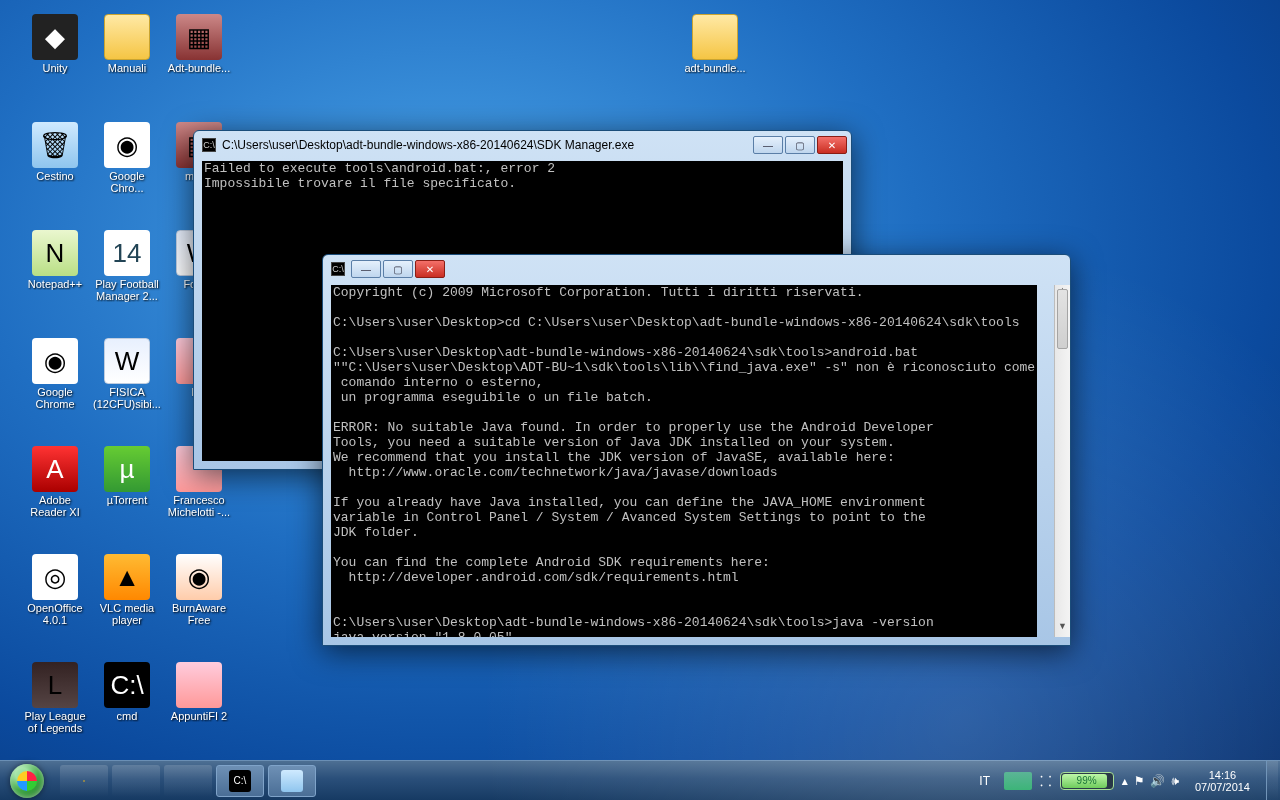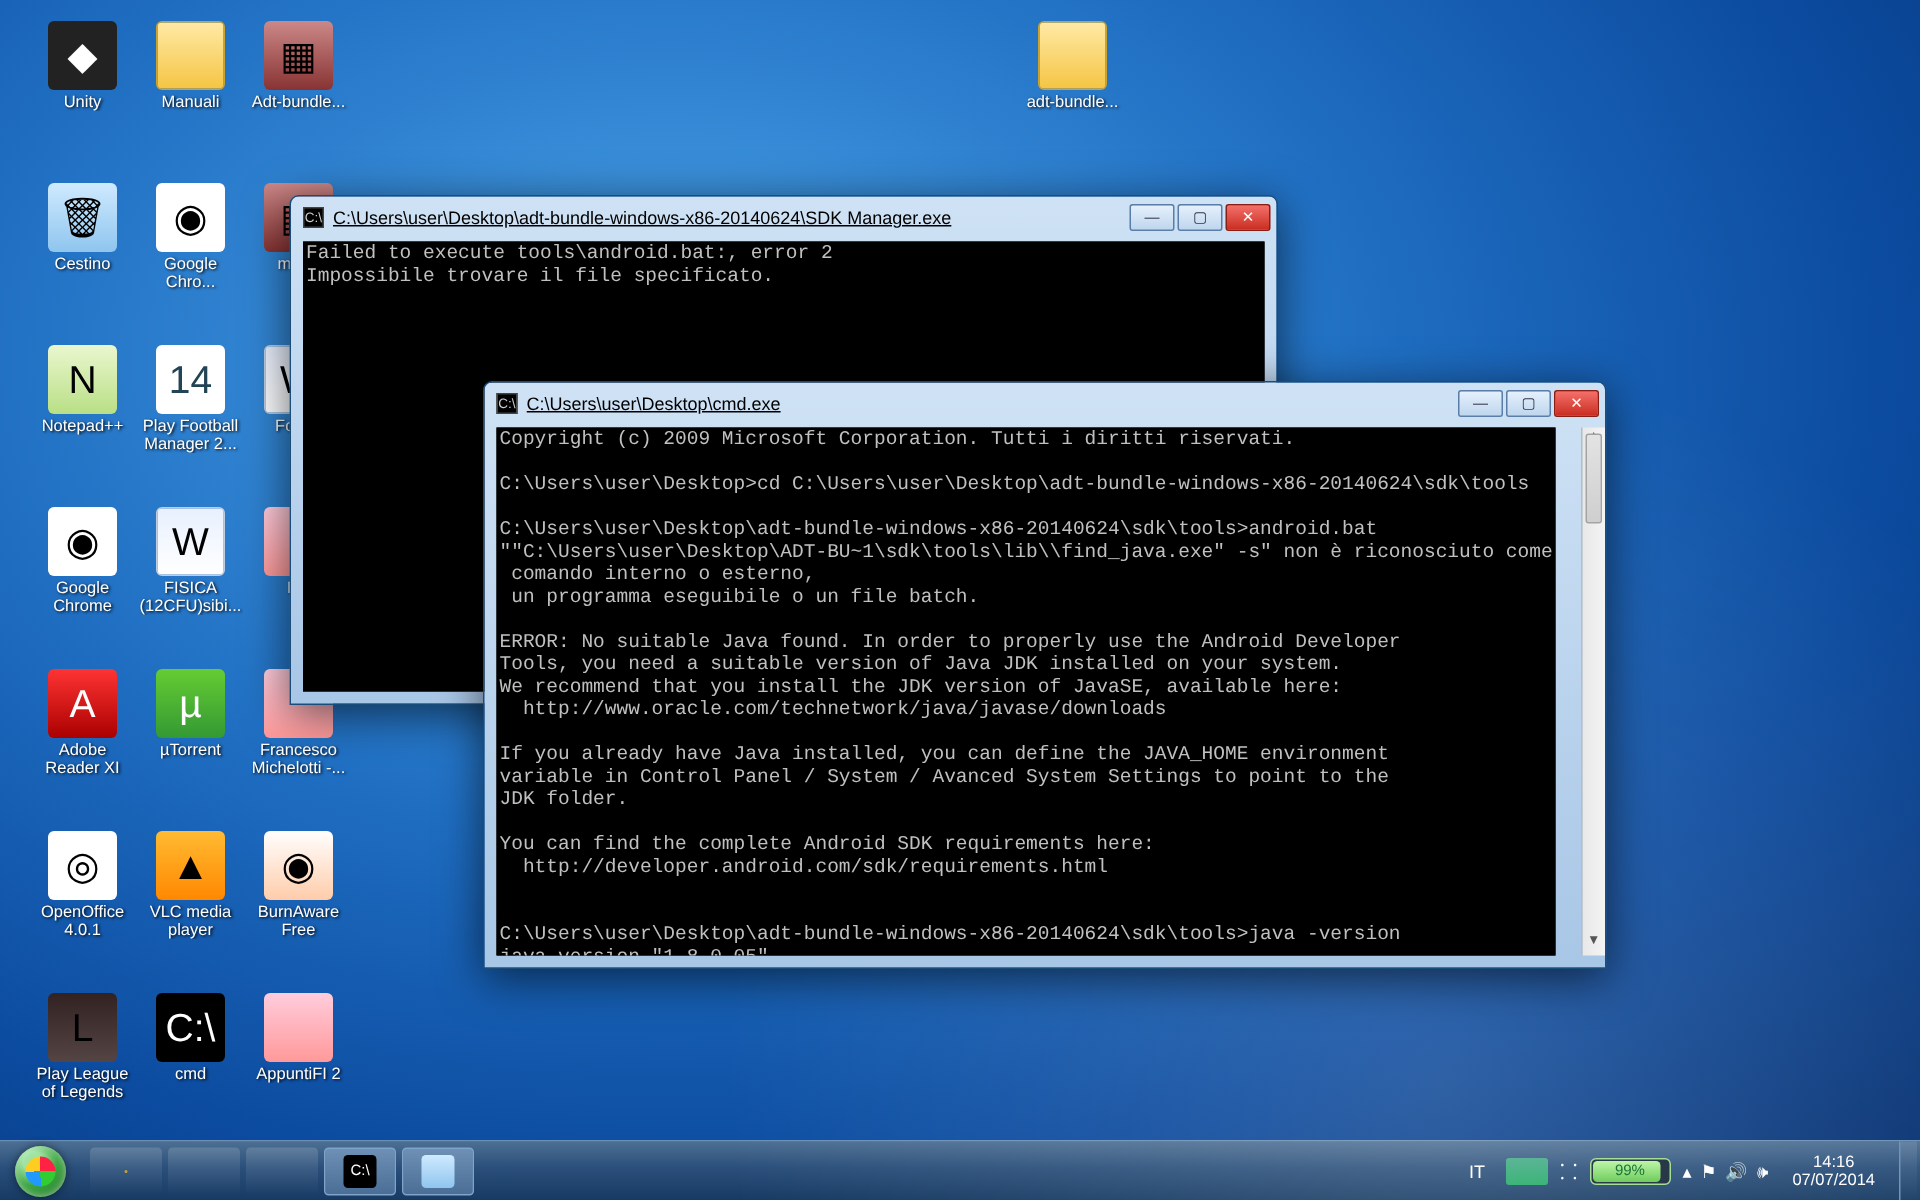--- a/index.html
+++ b/index.html
@@ -37,21 +37,21 @@
 .ic-lol{background:linear-gradient(#322,#544);}
 .ic-cmd{background:#000;color:#fff;}
 
 .win {
   position:absolute; border:1px solid #1b4d7a; border-radius:6px 6px 0 0;
   box-shadow:0 6px 30px rgba(0,0,0,.6);
   background:linear-gradient(#cfe2f5,#a8c6e6);
 }
 .titlebar{height:28px;display:flex;align-items:center;padding:0 4px 0 8px;gap:6px;}
 .titlebar .ticon{width:14px;height:14px;background:#000;border:1px solid #444;font-size:9px;color:#ccc;display:flex;align-items:center;justify-content:center;}
-.titlebar .ttxt{font-size:12px;color:#000;flex:1;overflow:hidden;white-space:nowrap;text-overflow:ellipsis;text-decoration:underline;}
+.titlebar .ttxt{font-size:12px;color:#000;flex:1;overflow:hidden;white-space:nowrap;text-overflow:ellipsis;}
 .winbtns{display:flex;gap:0;}
 .winbtn{width:30px;height:18px;border:1px solid #5a7ea7;background:linear-gradient(#e5f0fc,#bfd6ee);color:#334;display:flex;align-items:center;justify-content:center;font-size:10px;border-radius:2px;}
 .winbtn.max{margin:0 2px;}
 .winbtn.close{background:linear-gradient(#f47069,#c92e22);color:#fff;border-color:#8a1d14;}
 .client{position:absolute;left:8px;right:8px;top:30px;bottom:8px;background:#000;}
 .console{width:100%;height:100%;background:#000;color:#c0c0c0;font-family:"Lucida Console","Courier New",monospace;font-size:13px;line-height:15px;padding:0 2px;white-space:pre;overflow:hidden;}
 .scrollv{position:absolute;top:30px;right:0;bottom:8px;width:16px;background:linear-gradient(90deg,#e8e8e8,#f4f4f4);border-left:1px solid #bcbcbc;}
 .scrollv .thumb{position:absolute;left:2px;right:2px;top:4px;height:60px;background:linear-gradient(#e3e3e3,#cfcfcf);border:1px solid #a4a4a4;border-radius:2px;}
 .scrollv .arrow{position:absolute;left:0;right:0;height:16px;text-align:center;font-size:9px;color:#555;}
 .scrollv .arrow.up{top:0;} .scrollv .arrow.dn{bottom:0;}
@@ -194,21 +194,20 @@
   </div>
   <div class="client">
       <pre class="console">Failed to execute tools\android.bat:, error 2
 Impossibile trovare il file specificato.</pre>
     </div>
 </div>
 
 <div class="win" id="winB">
   <div class="titlebar">
     <div class="ticon">C:\</div>
-    <div class="ttxt">C:\Users\user\Desktop\cmd.exe</div>
     <div class="winbtns">
       <div class="winbtn">—</div>
       <div class="winbtn max">▢</div>
       <div class="winbtn close">✕</div>
     </div>
   </div>
   <div class="client" style="right:33px;">
       <pre class="console">Copyright (c) 2009 Microsoft Corporation. Tutti i diritti riservati.
 
 C:\Users\user\Desktop&gt;cd C:\Users\user\Desktop\adt-bundle-windows-x86-20140624\sdk\tools

